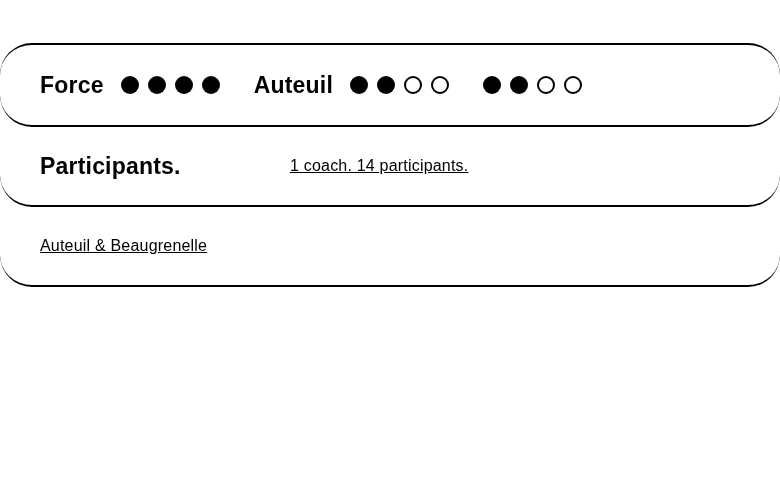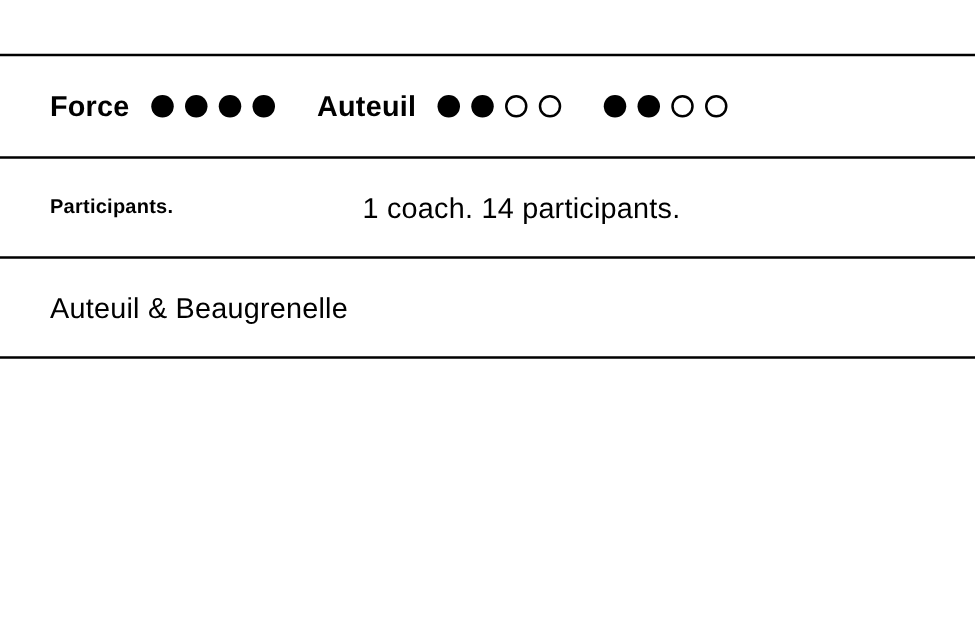--- a/index.html
+++ b/index.html
@@ -1,15 +1,15 @@
 <!DOCTYPE html>
 <html><head>
 <meta charset="utf-8">
 <style>
-  * { margin: 0; padding: 0; box-sizing: border-box; }
+  * { margin: 0; padding: 0; box-sizing: border-box; border-radius: 32px; }
   html, body {
     width: 780px;
     height: 496px;
     background: #ffffff;
     font-family: "Liberation Sans", sans-serif;
     overflow: hidden;
   }
   .spec-table {
     position: absolute;
     top: 43px;
@@ -23,26 +23,27 @@
     display: flex;
     align-items: center;
     padding-left: 40px;
   }
   .row-ratings { height: 82px; }
   .row-spec { height: 80px; }
   .spec-label {
     width: 250px;
     flex: 0 0 250px;
     font-weight: bold;
-    font-size: 16px;
+    font-size: 23px;
     letter-spacing: 0.2px;
   }
   .spec-value {
-    font-size: 23px;
+    font-size: 16px;
     letter-spacing: 0.2px;
+    text-decoration: underline;
   }
   .rating-group {
     display: flex;
     align-items: center;
     margin-right: 34px;
   }
   .rating-group:last-child { margin-right: 0; }
   .rating-label {
     font-weight: bold;
     font-size: 23px;

